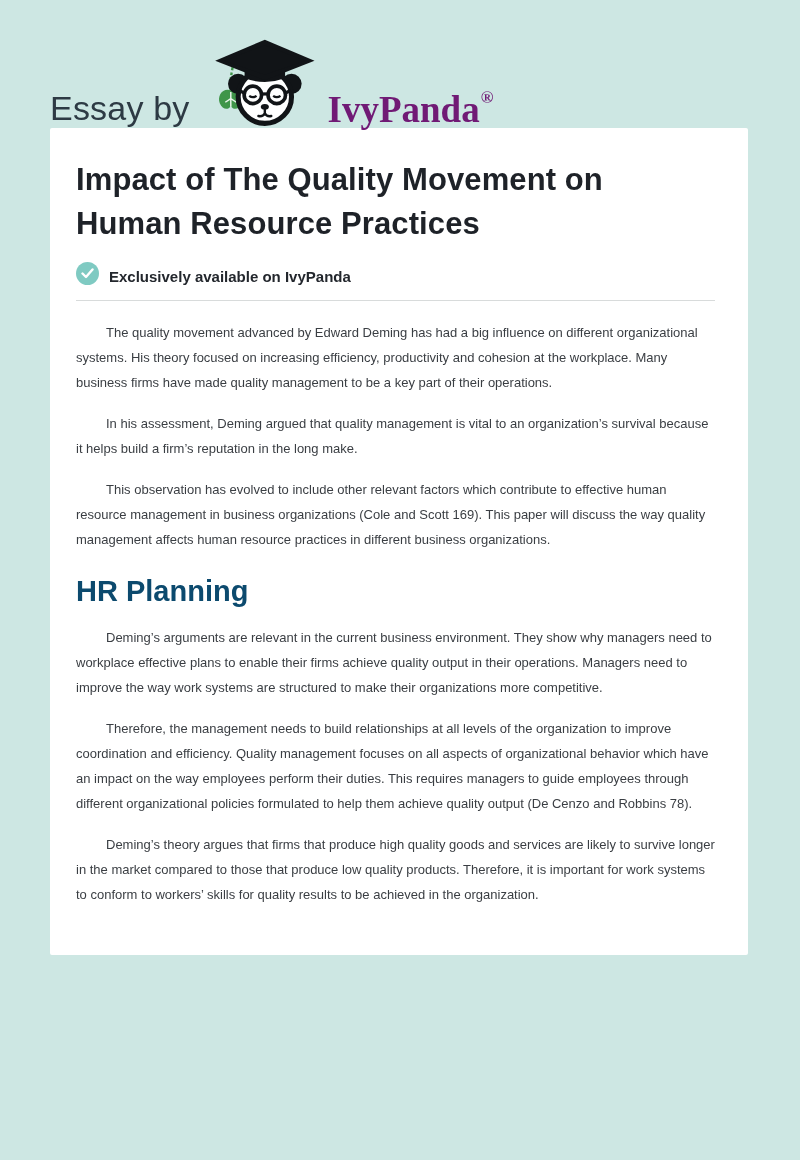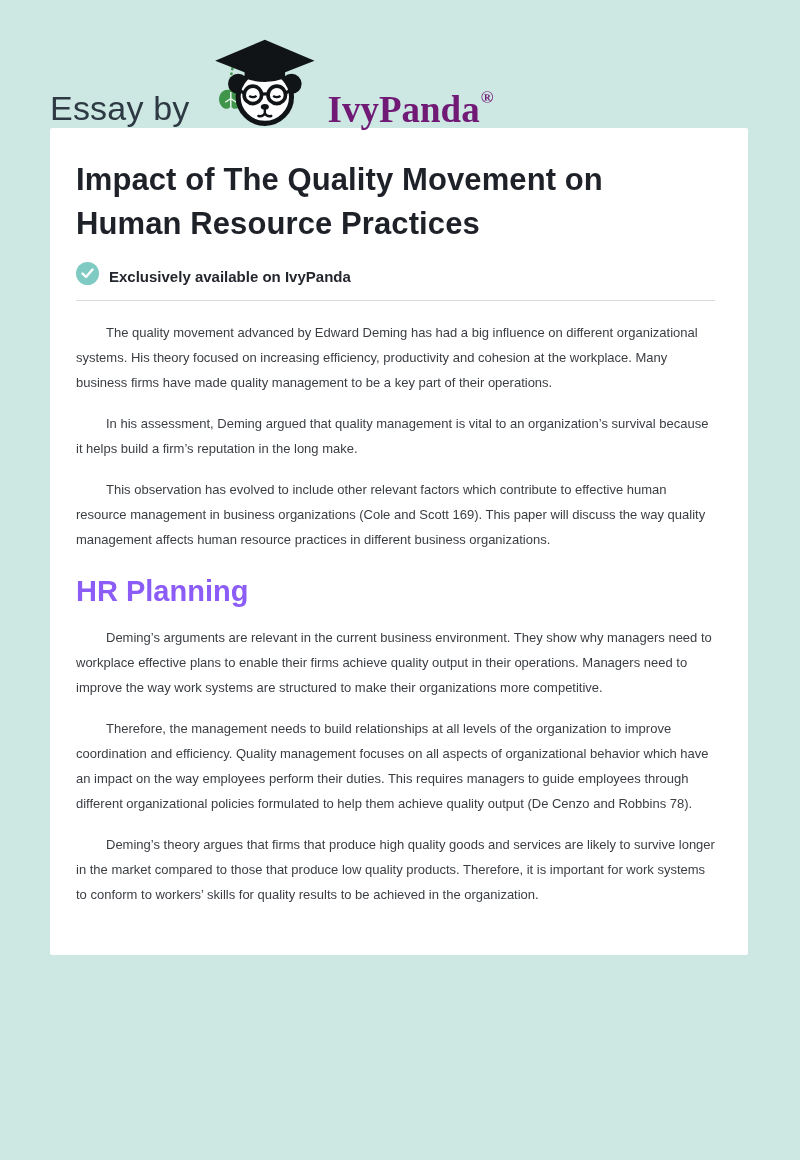--- a/index.html
+++ b/index.html
@@ -93,21 +93,21 @@
     line-height: 25px;
     color: #3a3e43;
     text-indent: 30px;
   }
   .essay-body p.first-after-divider { margin-top: 19px; }
   .section-heading {
     margin: 22px 0 0 0;
     font-size: 29px;
     line-height: 1.2;
     font-weight: 700;
-    color: #8b5cf6;
+    color: #0c4a6e;
   }
 </style>
 </head>
 <body>
 
 <header class="site-header">
   <span class="essay-by">Essay by</span>
 
   <svg class="logo-mark" viewBox="0 0 120 100" aria-hidden="true">
 

